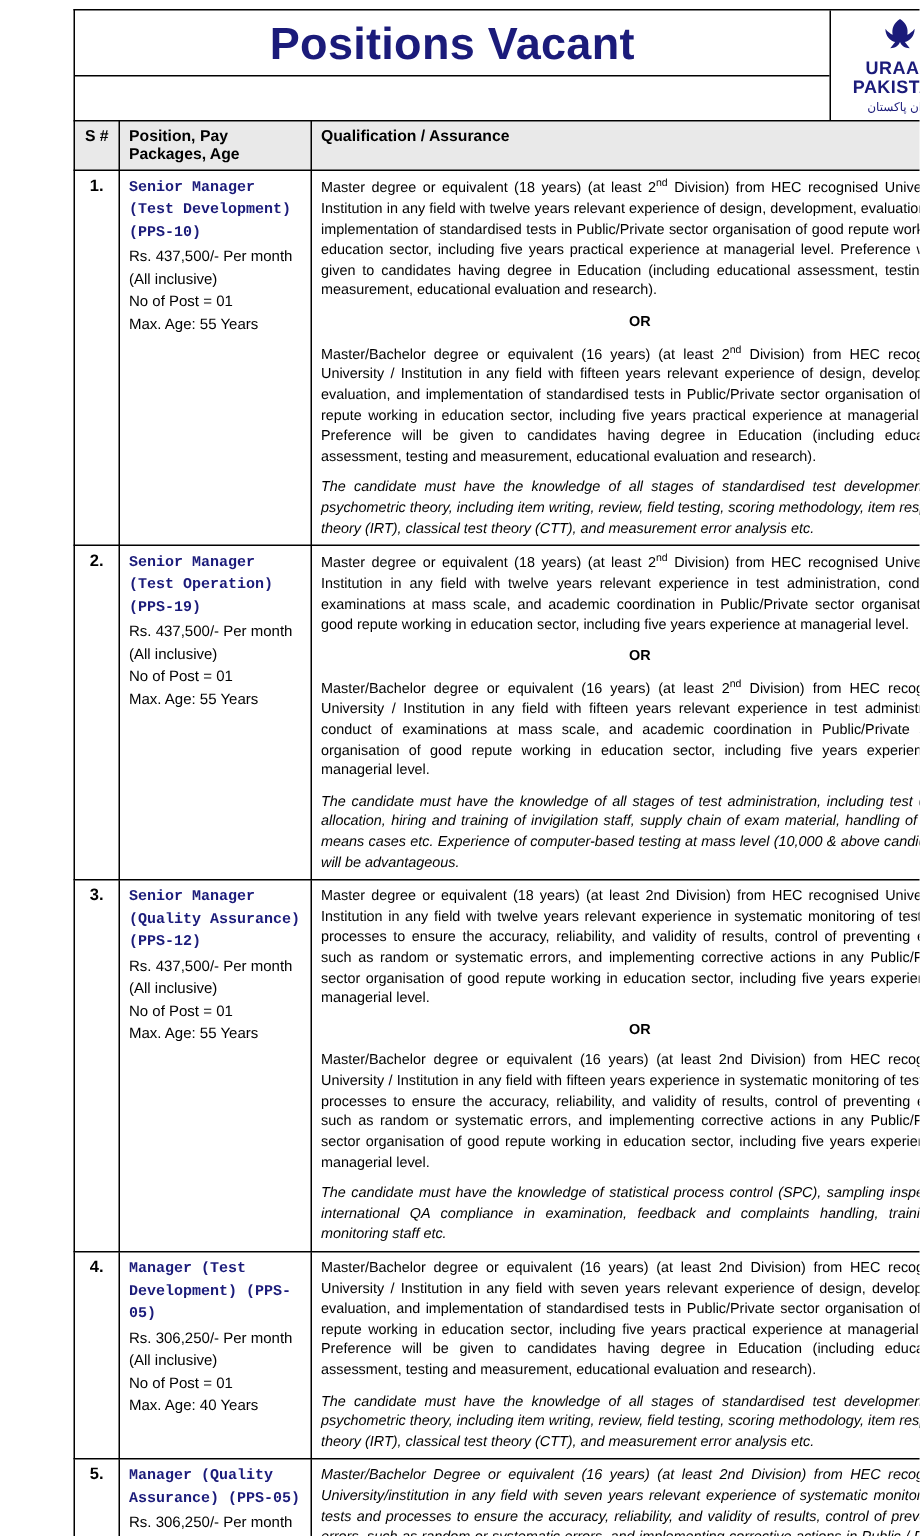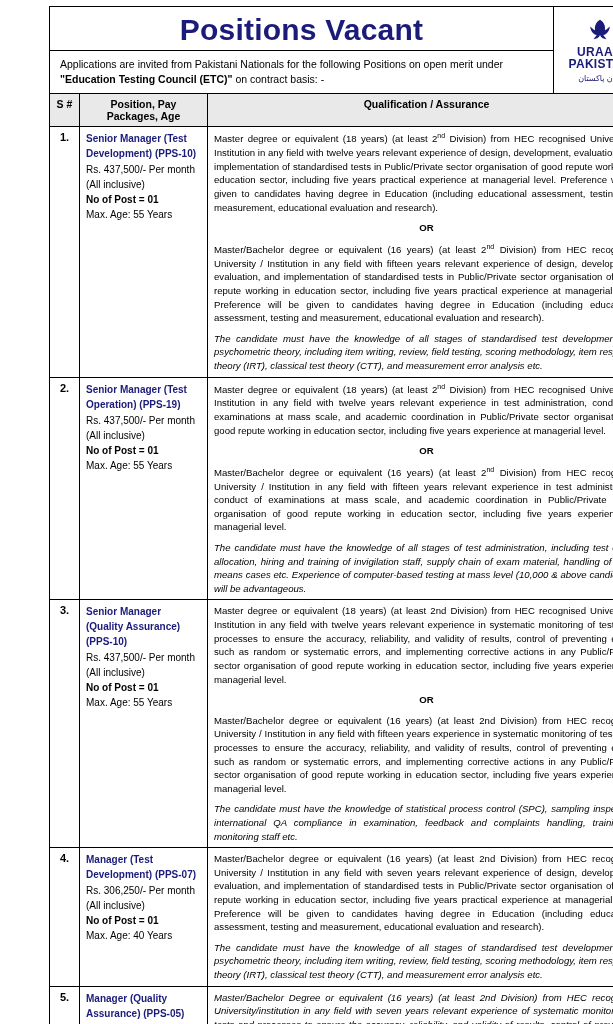--- a/index.html
+++ b/index.html
@@ -83,21 +83,21 @@
   }
   table.jobs th, table.jobs td {
     border: 1px solid #000;
     vertical-align: top;
     padding: 4px 6px;
   }
   thead th {
     background: #e9e9e9;
     font-size: 10.5px;
     font-weight: bold;
-    text-align: center;
+    text-align: left;
     padding: 8px 6px;
     vertical-align: middle;
   }
   th.col-sn { width: 30px; text-align: center; }
   th.col-pos { width: 128px; }
   td.cell-sn {
     text-align: center;
     font-size: 11px;
     font-weight: bold;
     vertical-align: middle;
@@ -105,23 +105,24 @@
   td.cell-pos {
     font-size: 10px;
     line-height: 1.5;
     vertical-align: middle;
   }
   .pos-title {
     font-weight: bold;
     color: #1b1b7a;
     display: block;
     margin-bottom: 1px;
+    font-family: Liberation Mono, monospace;
   }
   .pos-line { display: block; }
-  .pos-line b { font-weight: bold; }
+  .pos-line b { font-weight: normal; }
   td.cell-qual {
     font-size: 9.6px;
     line-height: 1.42;
     text-align: justify;
   }
   td.cell-qual p { margin: 0 0 7px 0; }
   td.cell-qual p:last-child { margin-bottom: 0; font-style: italic; }
   .or {
     text-align: center;
     font-weight: bold;
@@ -131,25 +132,20 @@
 </style>
 </head>
 <body>
 
 <div class="page">
 
   <div class="header">
     <div class="header-left">
       <div class="title">Positions Vacant</div>
       <div class="title-rule"></div>
-      <div class="intro">
-        <span>Applications are invited from Pakistani Nationals for the following Positions on open merit under</span>
-        <br>
-        <b>"Education Testing Council (ETC)"</b><span> on contract basis: -</span>
-      </div>
     </div>
     <div class="header-right">
       <svg class="logo-mark" viewBox="0 0 32 32">
         <path d="M16 2 C11 5 9 10 10 15 C6 13 4 10 4 10 C4 16 8 20 12 21 L8 26 C12 26 15 24 16 21 C17 24 20 26 24 26 L20 21 C24 20 28 16 28 10 C28 10 26 13 22 15 C23 10 21 5 16 2 Z" fill="#1b1b7a"></path>
       </svg>
       <div class="logo-text">URAAN</div>
       <div class="logo-text">PAKISTAN</div>
       <div class="logo-urdu">اڑان پاکستان</div>
     </div>
   </div>
@@ -191,37 +187,37 @@
           <td class="cell-qual">
             <p>Master degree or equivalent (18 years) (at least 2<sup>nd</sup> Division) from HEC recognised University / Institution in any field with twelve years relevant experience in test administration, conduct of examinations at mass scale, and academic coordination in Public/Private sector organisation of good repute working in education sector, including five years experience at managerial level.</p>
             <p class="or">OR</p>
             <p>Master/Bachelor degree or equivalent (16 years) (at least 2<sup>nd</sup> Division) from HEC recognised University / Institution in any field with fifteen years relevant experience in test administration, conduct of examinations at mass scale, and academic coordination in Public/Private sector organisation of good repute working in education sector, including five years experience at managerial level.</p>
             <p>The candidate must have the knowledge of all stages of test administration, including test centre allocation, hiring and training of invigilation staff, supply chain of exam material, handling of unfair means cases etc. Experience of computer-based testing at mass level (10,000 &amp; above candidates) will be advantageous.</p>
           </td>
         </tr>
         <tr>
           <td class="cell-sn">3.</td>
           <td class="cell-pos">
-            <span class="pos-title">Senior Manager (Quality Assurance) (PPS-10)</span>
+            <span class="pos-title">Senior Manager (Quality Assurance) (PPS-12)</span>
             <span class="pos-line">Rs. 437,500/- Per month</span>
             <span class="pos-line">(All inclusive)</span>
             <span class="pos-line"><b>No of Post = 01</b></span>
             <span class="pos-line">Max. Age: 55 Years</span>
           </td>
           <td class="cell-qual">
             <p>Master degree or equivalent (18 years) (at least 2nd Division) from HEC recognised University / Institution in any field with twelve years relevant experience in systematic monitoring of tests and processes to ensure the accuracy, reliability, and validity of results, control of preventing errors, such as random or systematic errors, and implementing corrective actions in any Public/Private sector organisation of good repute working in education sector, including five years experience at managerial level.</p>
             <p class="or">OR</p>
             <p>Master/Bachelor degree or equivalent (16 years) (at least 2nd Division) from HEC recognised University / Institution in any field with fifteen years experience in systematic monitoring of tests and processes to ensure the accuracy, reliability, and validity of results, control of preventing errors, such as random or systematic errors, and implementing corrective actions in any Public/Private sector organisation of good repute working in education sector, including five years experience at managerial level.</p>
             <p>The candidate must have the knowledge of statistical process control (SPC), sampling inspection, international QA compliance in examination, feedback and complaints handling, training of monitoring staff etc.</p>
           </td>
         </tr>
         <tr>
           <td class="cell-sn">4.</td>
           <td class="cell-pos">
-            <span class="pos-title">Manager (Test Development) (PPS-07)</span>
+            <span class="pos-title">Manager (Test Development) (PPS-05)</span>
             <span class="pos-line">Rs. 306,250/- Per month</span>
             <span class="pos-line">(All inclusive)</span>
             <span class="pos-line"><b>No of Post = 01</b></span>
             <span class="pos-line">Max. Age: 40 Years</span>
           </td>
           <td class="cell-qual">
             <p>Master/Bachelor degree or equivalent (16 years) (at least 2nd Division) from HEC recognised University / Institution in any field with seven years relevant experience of design, development, evaluation, and implementation of standardised tests in Public/Private sector organisation of good repute working in education sector, including five years practical experience at managerial level. Preference will be given to candidates having degree in Education (including educational assessment, testing and measurement, educational evaluation and research).</p>
             <p>The candidate must have the knowledge of all stages of standardised test development and psychometric theory, including item writing, review, field testing, scoring methodology, item response theory (IRT), classical test theory (CTT), and measurement error analysis etc.</p>
           </td>
         </tr>

